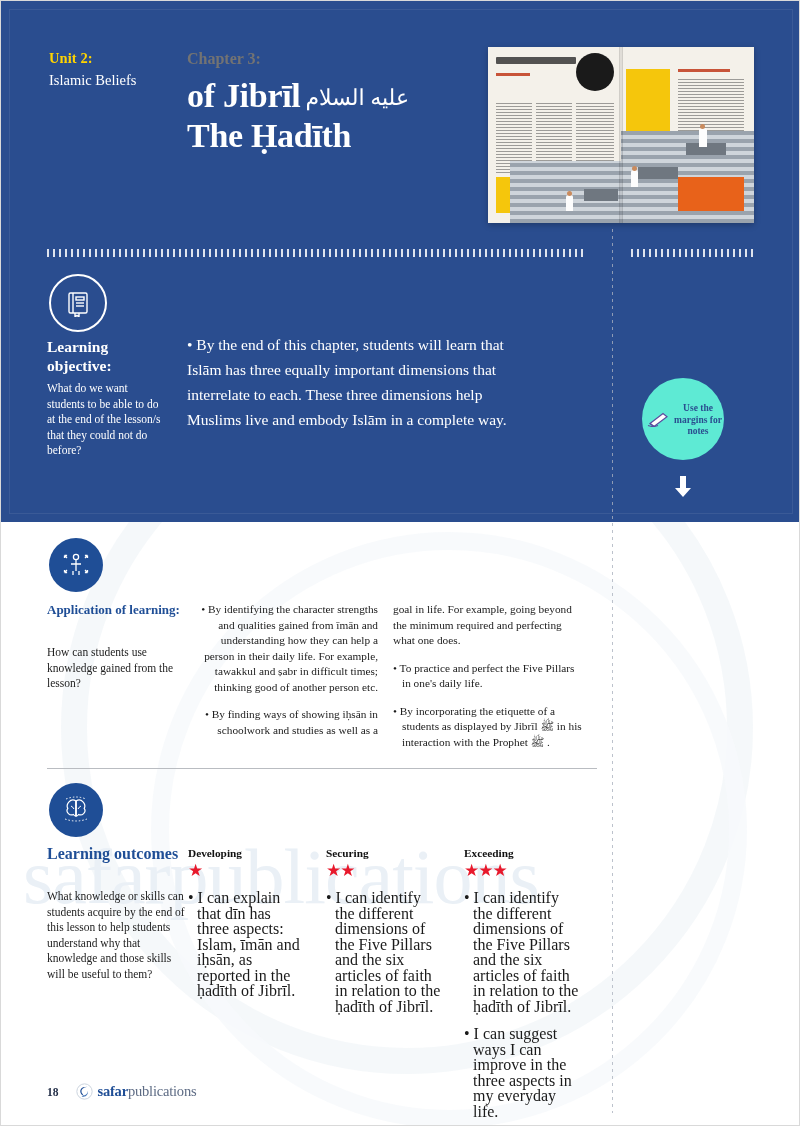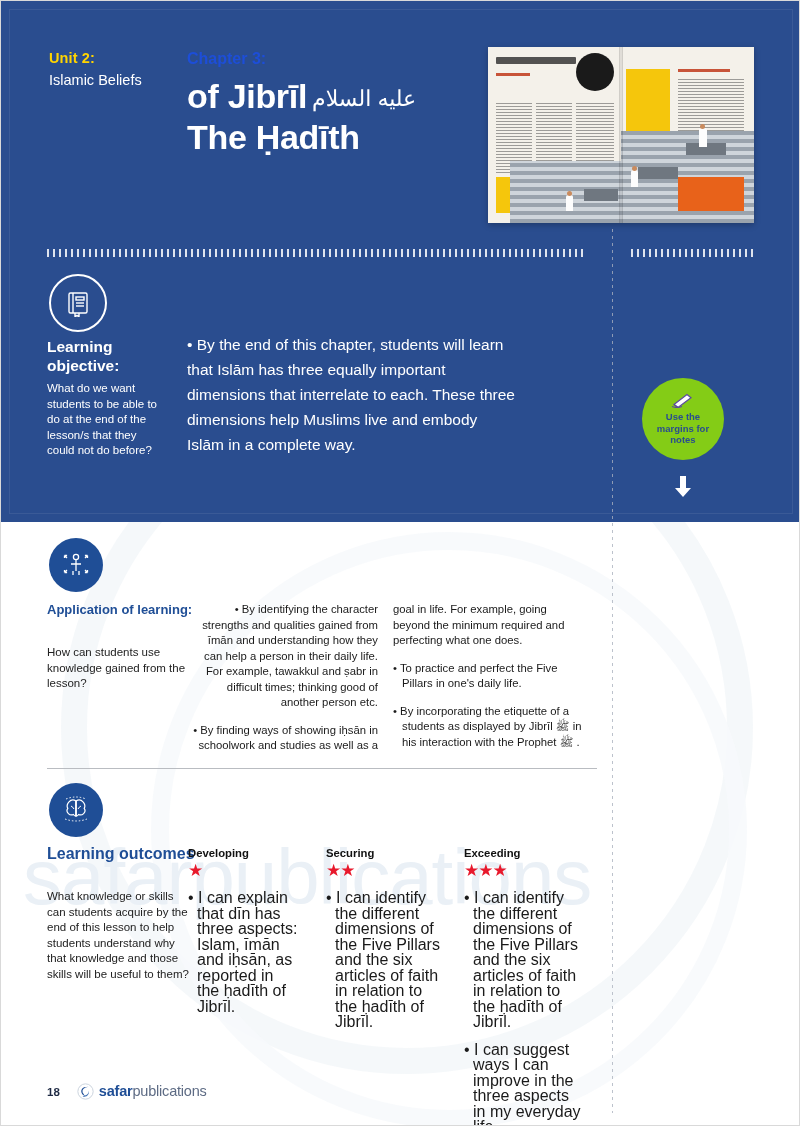--- a/index.html
+++ b/index.html
@@ -9,20 +9,21 @@
     font-family:"Liberation Sans", sans-serif;
     -webkit-font-smoothing:antialiased;
   }
   .page{
     position:relative;
     width:800px;height:1126px;
     box-sizing:border-box;
     overflow:hidden;
     background:#ffffff;
     border:1px solid #d9d9d9;
+    font-family:Liberation Serif, serif;
   }
 
   
   .blue-block{
     position:absolute;left:0;top:0;
     width:800px;height:521px;
     background:#2a4d8f;
   }
   .blue-inner-edge{
     position:absolute;left:8px;top:8px;width:784px;height:505px;
@@ -36,21 +37,21 @@
   .unit-label{
     color:#ffd400;font-size:14.5px;font-weight:bold;letter-spacing:.1px;
     line-height:18px;
   }
   .unit-name{
     color:#ffffff;font-size:14.5px;font-weight:normal;line-height:20px;
     margin-top:3px;
   }
   .chapter-block{position:absolute;left:186px;top:48px;width:290px;}
   .chapter-label{
-    color:#1d4ed8;font-size:16px;font-weight:bold;line-height:20px;
+    color:#737373;font-size:16px;font-weight:bold;line-height:20px;
   }
   .chapter-title{
     color:#ffffff;font-size:34px;font-weight:bold;line-height:38px;
     margin-top:8px;letter-spacing:-.3px;
   }
   .chapter-title .hon{
     font-size:22px;font-weight:normal;vertical-align:2px;margin-left:5px;
     letter-spacing:0;
   }
 
@@ -134,22 +135,22 @@
     color:#ffffff;font-size:11.5px;line-height:15.5px;
   }
   .lo-body{
     position:absolute;left:186px;top:331px;width:330px;
     color:#ffffff;font-size:15.5px;line-height:25px;
   }
 
   
   .notes-badge{
     position:absolute;left:641px;top:377px;width:82px;height:82px;
-    border-radius:50%;background:#84cc16;
-    display:flex;flex-direction:column;align-items:center;justify-content:center;
+    border-radius:50%;background:#5eead4;
+    display:flex;flex-direction:row;align-items:center;justify-content:center;
   }
   .notes-text{
     color:#2a4d8f;font-size:9.5px;font-weight:bold;line-height:11.5px;
     text-align:center;margin-top:3px;
   }
   .down-arrow{
     position:absolute;left:669px;top:473px;width:26px;height:26px;
   }
 
   

